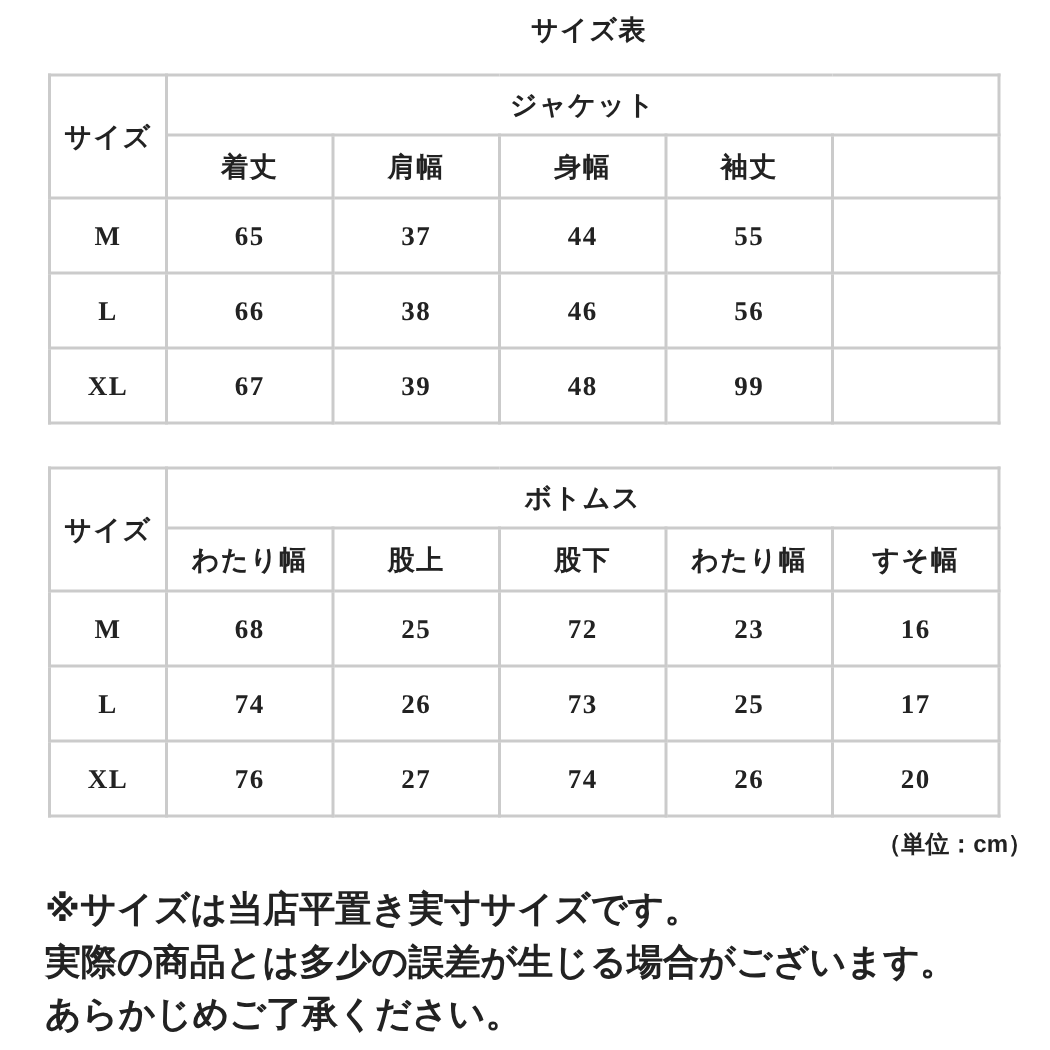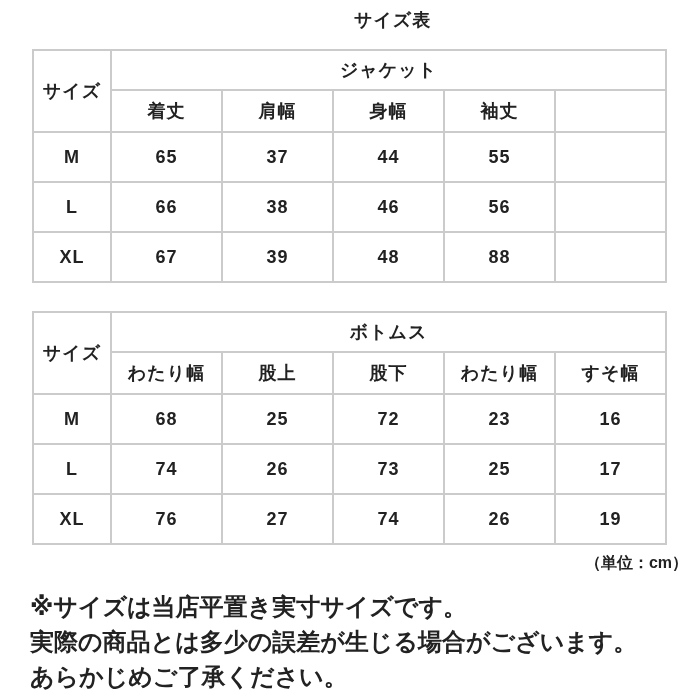--- a/index.html
+++ b/index.html
@@ -27,20 +27,21 @@
   table.size-table td{
     border:2px solid #cbcbcb;
     text-align:center;
     vertical-align:middle;
     font-size:18px;
     font-weight:bold;
     color:#222222;
     padding:0;
     letter-spacing:1px;
     overflow:hidden;
+    font-family:Liberation Serif, serif;
   }
   #jacket-table{left:32px;top:49px;}
   #bottoms-table{left:32px;top:311px;}
   tr.row-group td{height:38px;}
   tr.row-cols td{height:40px;margin-top:16px;}
   tr.row-data td{height:48px;}
   .unit-note{
     position:absolute;
     right:12px;top:553px;
     font-size:16px;font-weight:bold;
@@ -94,21 +95,21 @@
       <td>38</td>
       <td>46</td>
       <td>56</td>
       <td></td>
     </tr>
     <tr class="row-data">
       <td>XL</td>
       <td>67</td>
       <td>39</td>
       <td>48</td>
-      <td>88</td>
+      <td>99</td>
       <td></td>
     </tr>
   </tbody>
 </table>
 
 <table class="size-table" id="bottoms-table">
   <colgroup>
     <col style="width:78px">
       <col style="width:111px">
       <col style="width:111px">
@@ -143,21 +144,21 @@
       <td>73</td>
       <td>25</td>
       <td>17</td>
     </tr>
     <tr class="row-data">
       <td>XL</td>
       <td>76</td>
       <td>27</td>
       <td>74</td>
       <td>26</td>
-      <td>19</td>
+      <td>20</td>
     </tr>
   </tbody>
 </table>
 
 <div class="unit-note">（単位：cm）</div>
 
 <div class="notes">
   <div>※サイズは当店平置き実寸サイズです。</div>
   <div>実際の商品とは多少の誤差が生じる場合がございます。</div>
   <div>あらかじめご了承ください。</div>

